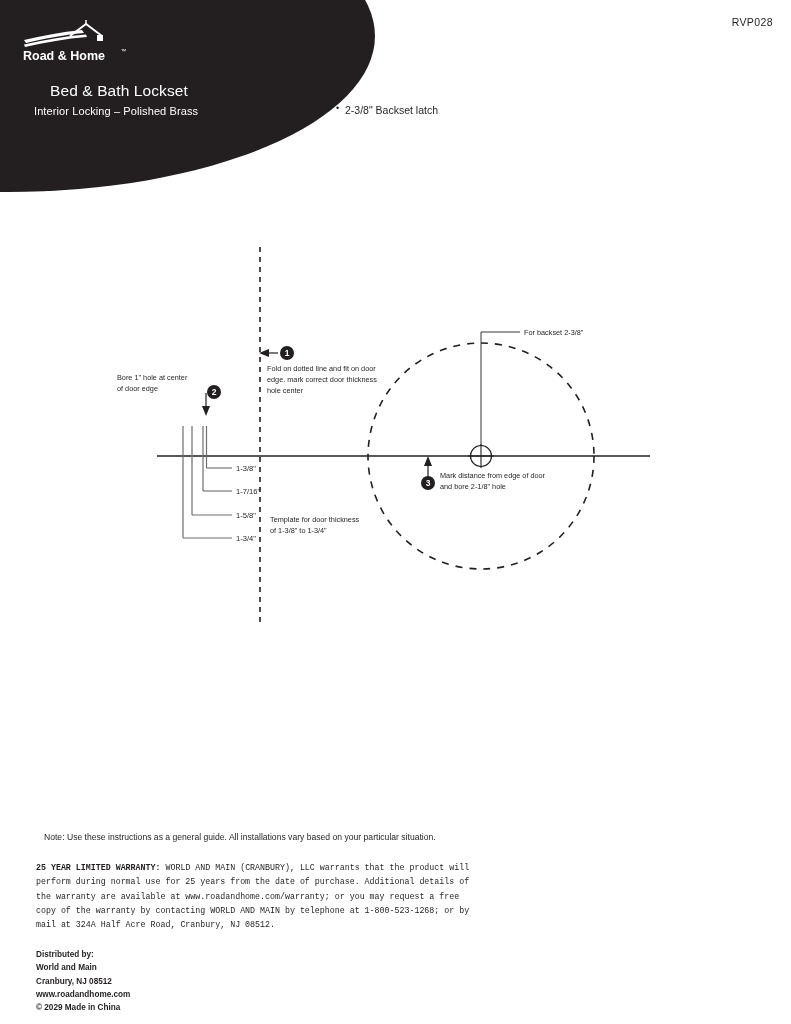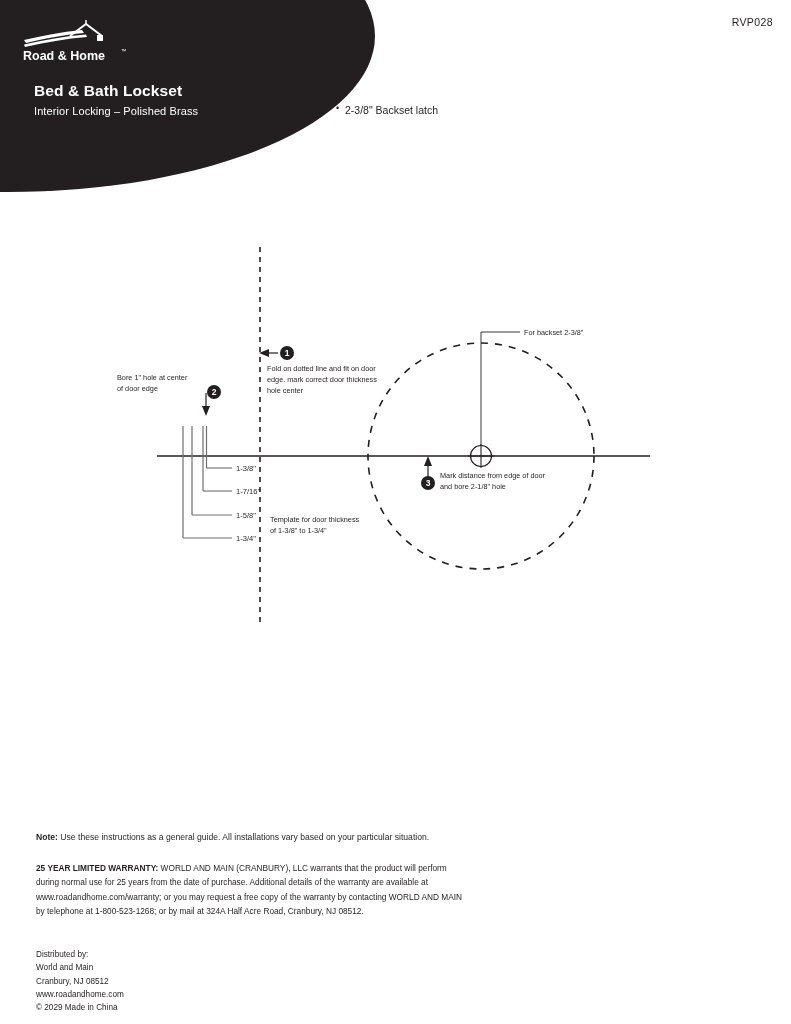--- a/index.html
+++ b/index.html
@@ -62,24 +62,24 @@
   }
 
   #title-group {
     position: absolute;
     left: 34px;
     top: 82px;
     z-index: 3;
   }
   #product-title {
     font-size: 15.5px;
-    font-weight: bold;
+    font-weight: normal;
     color: #ffffff;
     letter-spacing: 0.1px;
-    margin: 0 0 6px 0;
+    margin: 0 0 6px 16px;
     line-height: 1.1;
   }
   #product-subtitle {
     font-size: 11px;
     color: #ffffff;
     letter-spacing: 0.1px;
     margin: 0;
     line-height: 1.1;
   }
 
@@ -138,43 +138,45 @@
   #note-block {
     position: absolute;
     left: 36px;
     top: 831px;
     width: 520px;
     z-index: 3;
     font-size: 8.6px;
     line-height: 1.55;
     color: #231f20;
   }
-  #note-block .lbl { font-weight: bold; }
+  #note-block .lbl { font-weight: normal; margin-left: 8px; }
 
   #warranty-block {
     position: absolute;
     left: 36px;
     top: 861px;
     width: 436px;
     z-index: 3;
     font-size: 8.3px;
     line-height: 1.72;
     color: #231f20;
+    font-family: Liberation Mono, monospace;
   }
   #warranty-block .lbl { font-weight: bold; }
 
   #footer-block {
     position: absolute;
     left: 36px;
     top: 948px;
     width: 260px;
     z-index: 3;
     font-size: 8.2px;
     line-height: 1.62;
     color: #231f20;
+    font-weight: bold;
   }
   #footer-block div { white-space: pre; }
 </style>
 </head>
 <body>
 
 <div id="page">
 
   <div id="header-block"></div>
   <div id="header-ellipse"></div>

